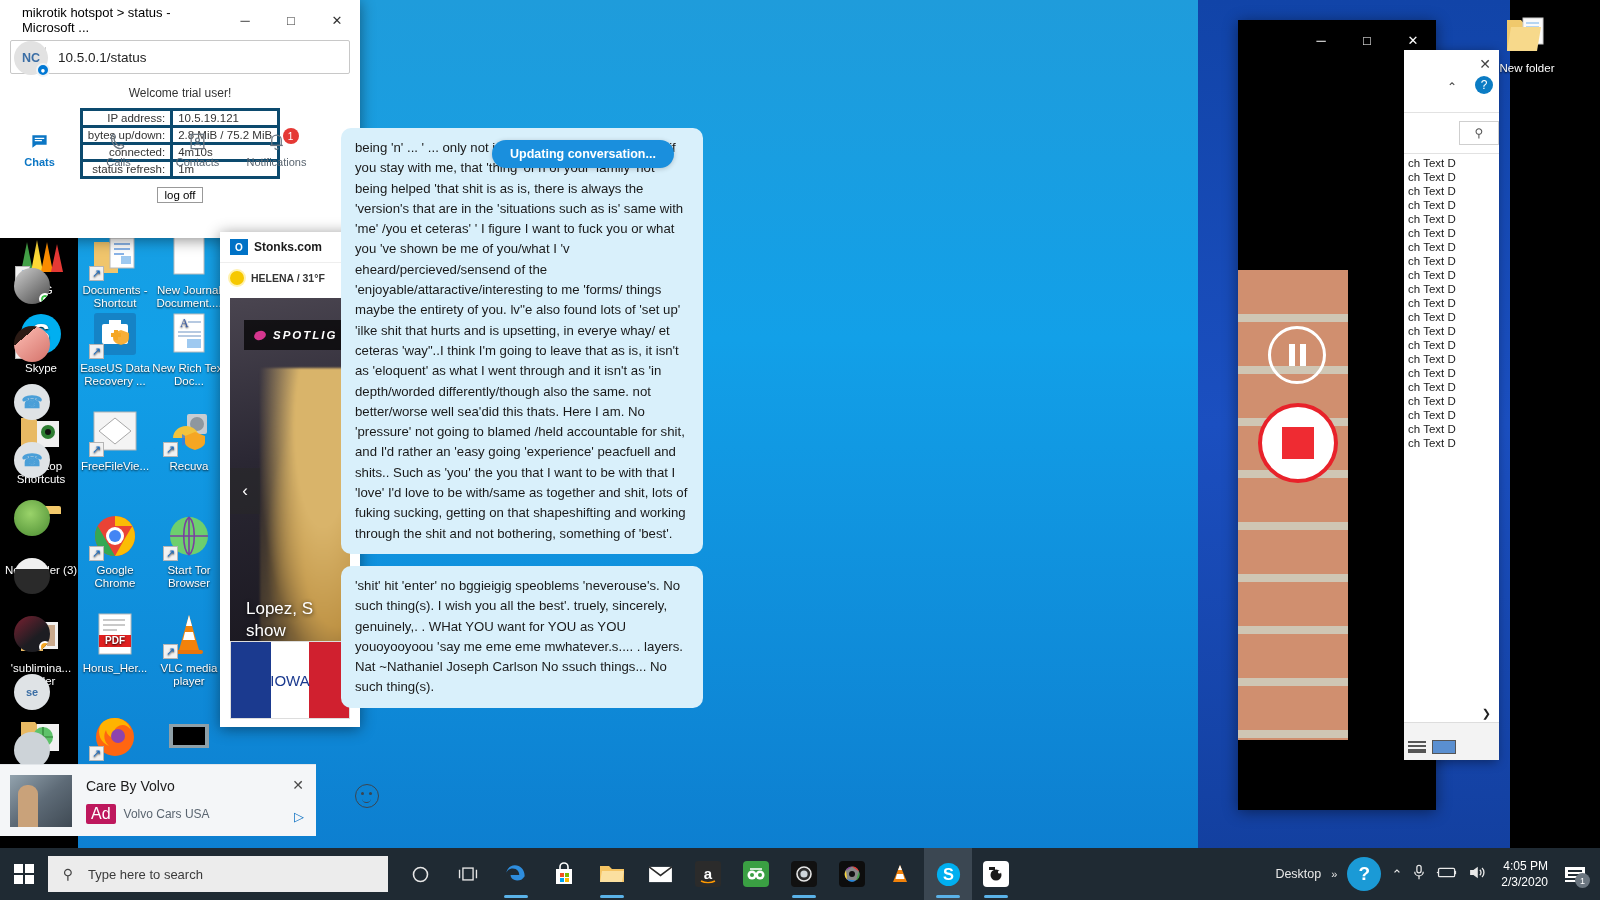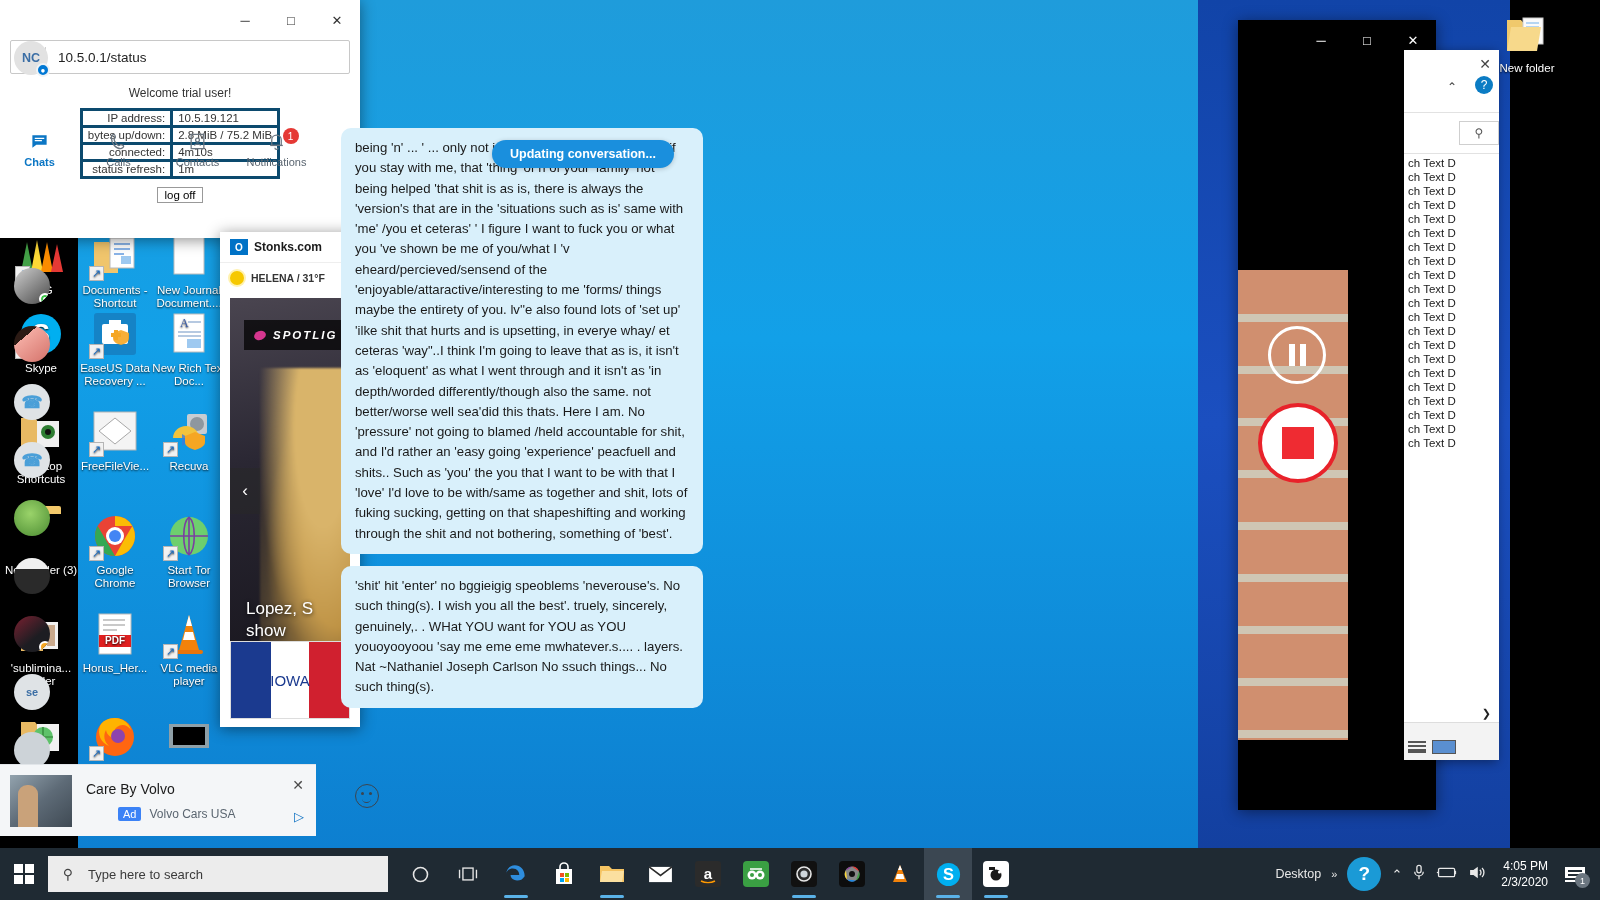--- a/index.html
+++ b/index.html
@@ -195,21 +195,21 @@
   .sk-prev .pi { margin-right:4px; }
   .sk-ad { height:72px; background:#f4f6f8; border-top:1px solid #e1e5e9; display:flex; align-items:center;
            padding:0 10px; position:relative; }
   .sk-ad-img { width:62px;height:52px; background:linear-gradient(140deg,#93a3ae,#5e6b77 50%,#3f4a54);
                position:relative; overflow:hidden; flex:none;}
   .sk-ad-img:after { content:""; position:absolute; left:8px; top:10px; width:20px;height:42px;
                background:#c9a27a; border-radius:9px 9px 0 0; }
   .sk-ad-txt { margin-left:14px; }
   .sk-ad-title { font-size:14px; color:#1b1b1b; }
   .sk-ad-sub { display:flex; align-items:center; gap:8px; margin-top:10px; }
-  .sk-ad-badge { background:#3b82f6; color:#fff; font-size:11px; padding:1px 5px; border-radius:2px;margin-left:32px;}
+  .sk-ad-badge { background:#be185d; color:#fff; font-size:16px; padding:1px 5px; border-radius:2px;}
   .sk-ad-adv { font-size:12px; color:#5a6570; }
   .sk-ad-x { position:absolute; right:12px; top:12px; font-size:14px; color:#4a4a4a; }
   .sk-ad-play { position:absolute; right:12px; bottom:12px; color:#0a6fc2; font-size:13px;}
 
   
   .sk-right { flex:1; display:flex; flex-direction:column; background:#fff; min-width:0; }
   .cv-head { height:86px; display:flex; align-items:center; padding:0 20px; border-bottom:1px solid #edf0f2; }
   .cv-title { font-size:20px; color:#111; line-height:24px; }
   .cv-sub { display:flex; align-items:center; gap:7px; margin-top:6px; font-size:12px; color:#333; }
   .cv-green { width:8px;height:8px;border-radius:50%;border:2px solid #37bd4b; }
@@ -501,20 +501,21 @@
           <rect x="20" y="8" width="20" height="26" fill="#fafafa" stroke="#ccc"></rect>
           <path d="M23 13h13M23 17h13M23 21h8" stroke="#9ec9f0" stroke-width="1.6"></path>
           <path d="M8 17h30l-4 24H4z" fill="#f7d98b"></path>
         </svg>
     </span>
     <span class="lbl">New folder</span>
   </div>
 
   <div class="win" id="edgewin">
     <div class="titlebar">
+      <div class="ed-title">mikrotik hotspot &gt; status - Microsoft ...</div>
       <div class="wbtns">
         <div class="wbtn">─</div>
         <div class="wbtn">□</div>
         <div class="wbtn close">✕</div>
       </div>
     </div>
     <div class="ed-addr">
       <div class="ed-info-ico">ⓘ</div>
       <div class="ed-sep"></div>
       <div class="ed-url">10.5.0.1/status</div>

